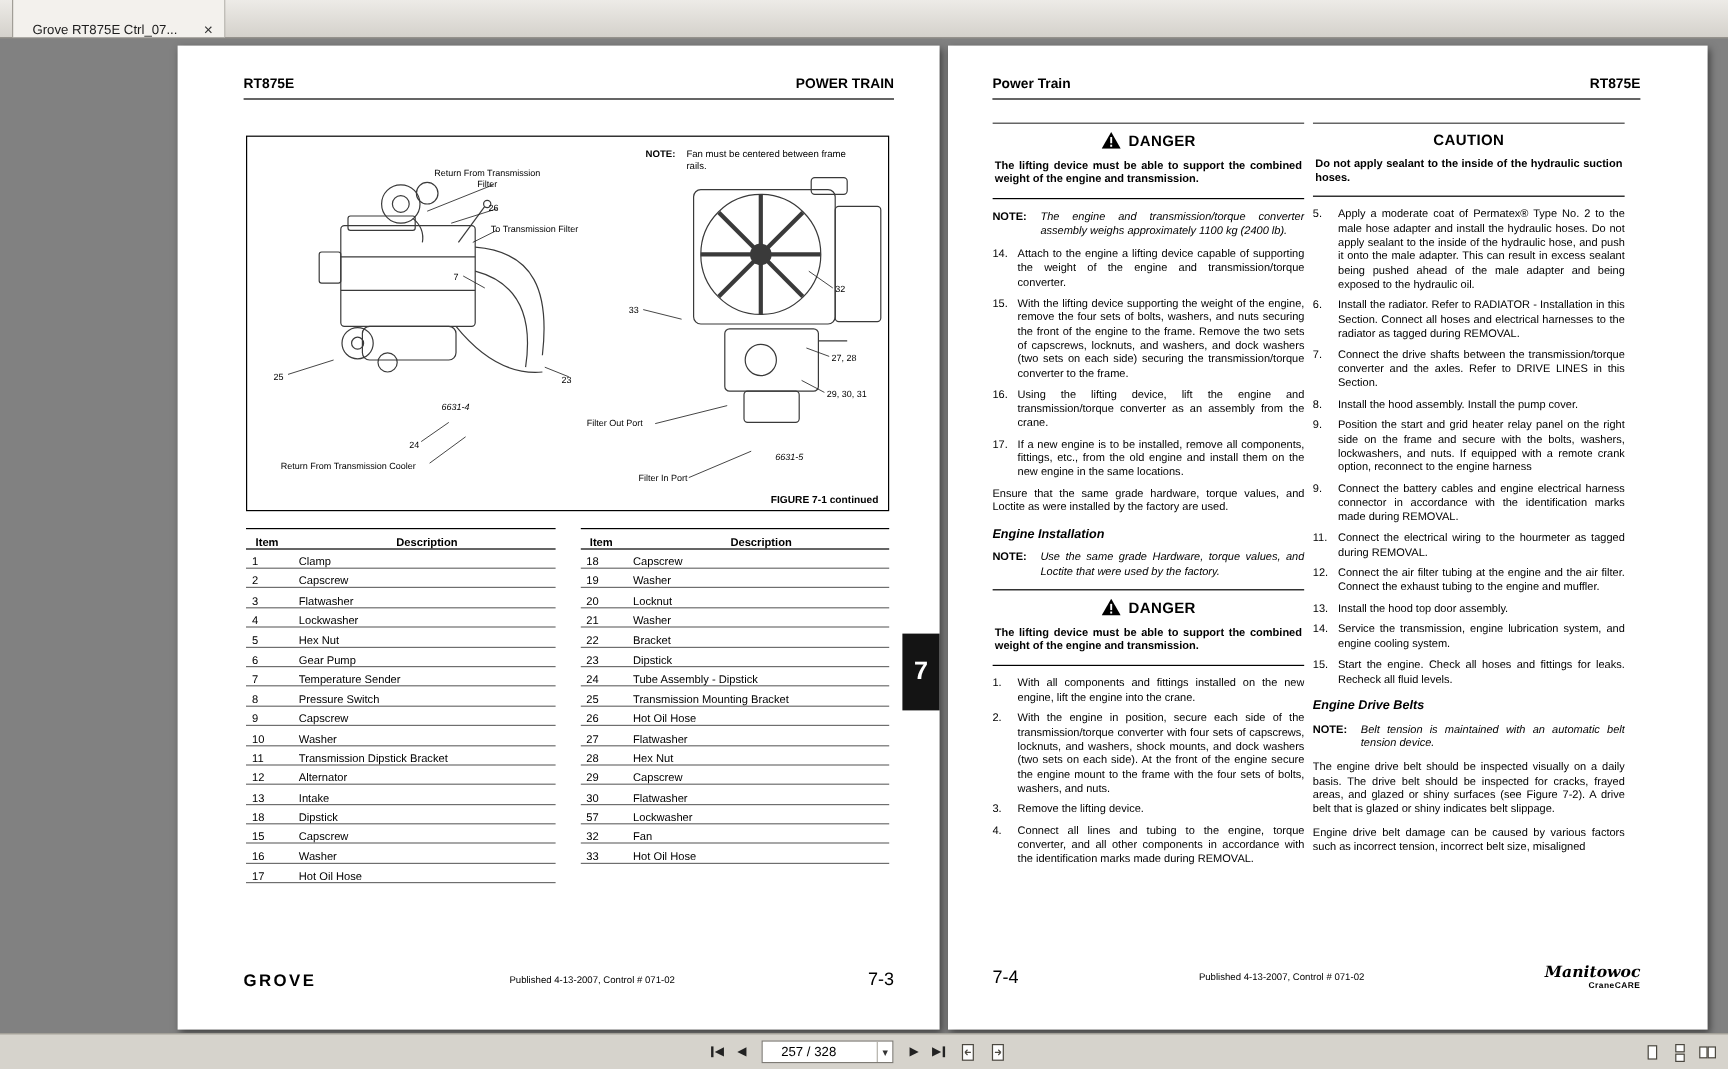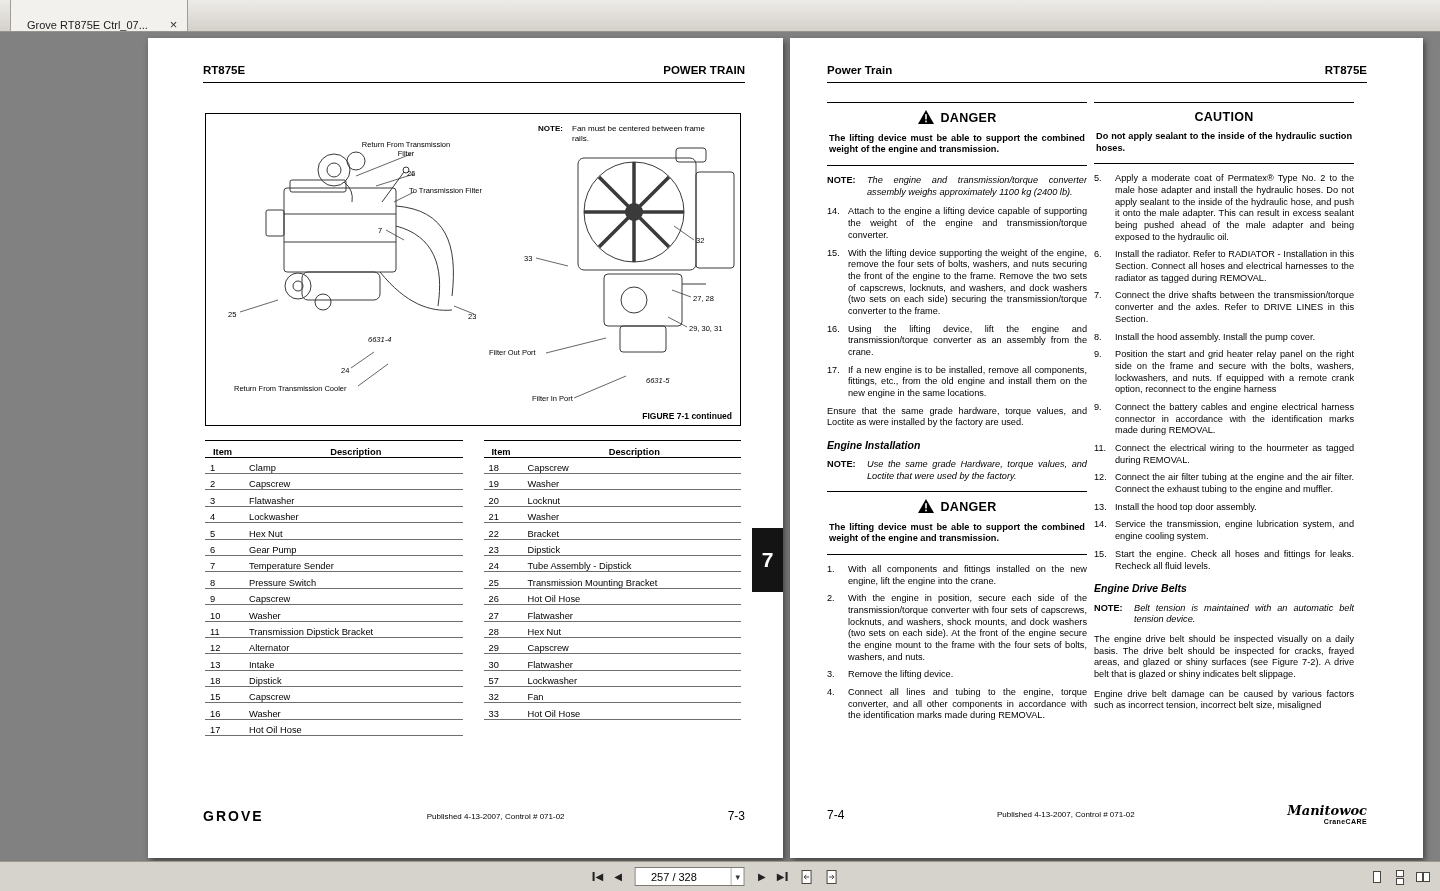--- a/index.html
+++ b/index.html
@@ -49,21 +49,21 @@
 .note{display:flex;margin-bottom:8px;}
 .note .nlab{width:40px;flex:none;font-weight:bold;}
 .note .nbody{flex:1;font-style:italic;text-align:justify;}
 .para{margin-bottom:8px;}
 .subheading{font-weight:bold;font-style:italic;font-size:10.5px;margin:10px 0 7px;text-align:left;}
 
 .lp-footer{position:absolute;left:55px;width:542px;top:770px;display:flex;align-items:center;}
 .rp-footer{position:absolute;left:37px;width:540px;top:766px;display:flex;align-items:center;}
 .grove-logo{font-weight:bold;font-size:14px;letter-spacing:2px;}
 .pub{flex:1;text-align:center;font-size:8px;}
-.pgno{font-size:12px;}
+.pgno{font-size:15px;}
 .mw-logo{text-align:right;line-height:1;}
 .mw-script{font-family:"DejaVu Serif",serif;font-style:italic;font-weight:bold;font-size:13px;}
 .mw-sub{font-size:7px;font-weight:bold;letter-spacing:.4px;margin-top:1px;}
 
 .statusbar{height:30px;background:#d6d3cc;border-top:1px solid #9b988f;position:relative;display:flex;align-items:center;}
 .nav-center{position:absolute;left:50%;top:0;height:100%;transform:translateX(-52%);display:flex;align-items:center;gap:7px;}
 .navbtn{background:none;border:none;display:flex;align-items:center;padding:2px;cursor:default;}
 .tri{font-size:10px;color:#222;line-height:10px;}
 .vbar{width:2px;height:9px;background:#222;margin:0 1px;}
 .page-box{width:110px;height:19px;background:#fff;border:1px solid #7e7b74;display:flex;align-items:center;justify-content:space-between;font-size:11px;padding:0 0 0 15px;margin:0 4px;}

